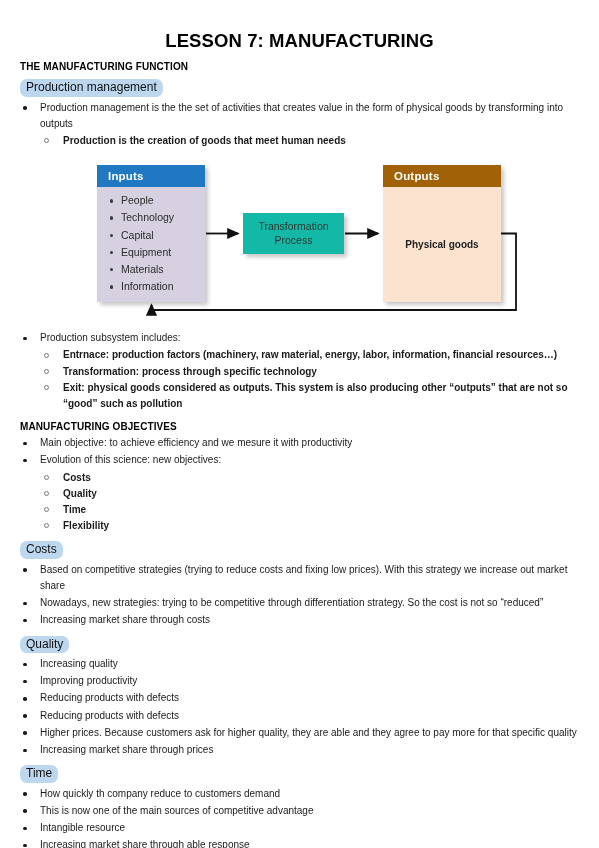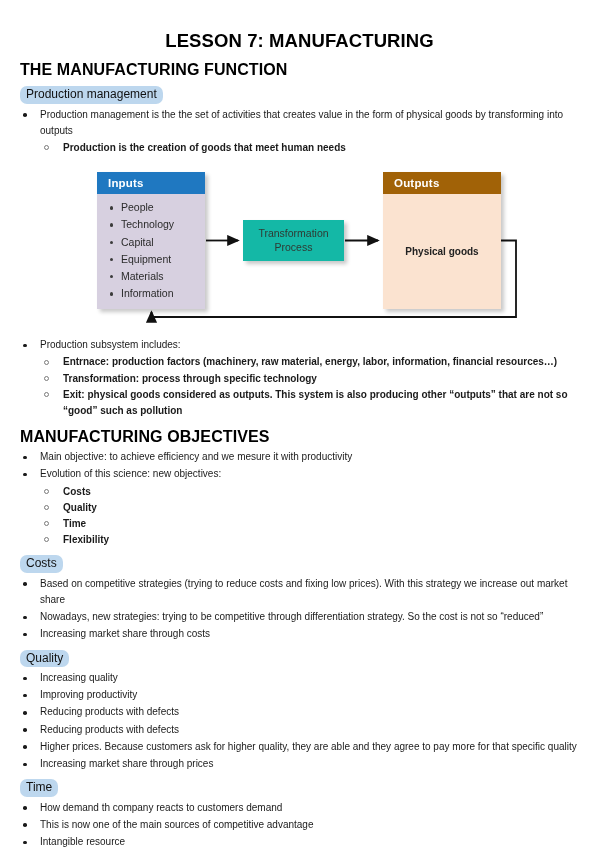--- a/index.html
+++ b/index.html
@@ -30,21 +30,21 @@
     font-weight: bold;
     letter-spacing: 0.1px;
     margin: 0;
     padding: 30px 0 0 0;
     line-height: 1.2;
     color: #000;
   }
 
   
   .sec-head {
-    font-size: 16px;
+    font-size: 10px;
     font-weight: bold;
     margin: 9px 0 0 20px;
     letter-spacing: 0.1px;
     color: #000;
   }
   .hl-head {
     margin: 7px 0 0 20px;
     font-size: 12px;
     line-height: 1.25;
   }
@@ -304,19 +304,19 @@
     <li>Increasing quality</li>
     <li>Improving productivity</li>
     <li>Reducing products with defects</li>
     <li>Reducing products with defects</li>
     <li>Higher prices. Because customers ask for higher quality, they are able and they agree to pay more for that specific quality</li>
     <li>Increasing market share through prices</li>
   </ul>
 
   <div class="hl-head"><span class="hl">Time</span></div>
   <ul class="lvl1">
-    <li>How demand th company reacts to customers demand</li>
+    <li>How quickly th company reduce to customers demand</li>
     <li>This is now one of the main sources of competitive advantage</li>
     <li>Intangible resource</li>
     <li>Increasing market share through able response</li>
   </ul>
 
 </div>
 
 </body></html>

